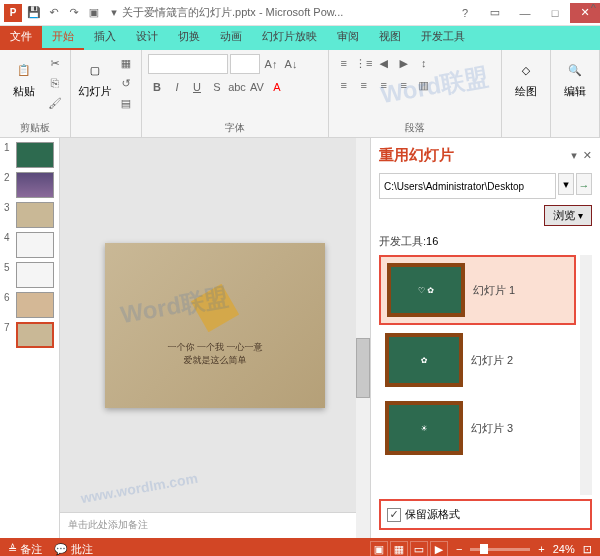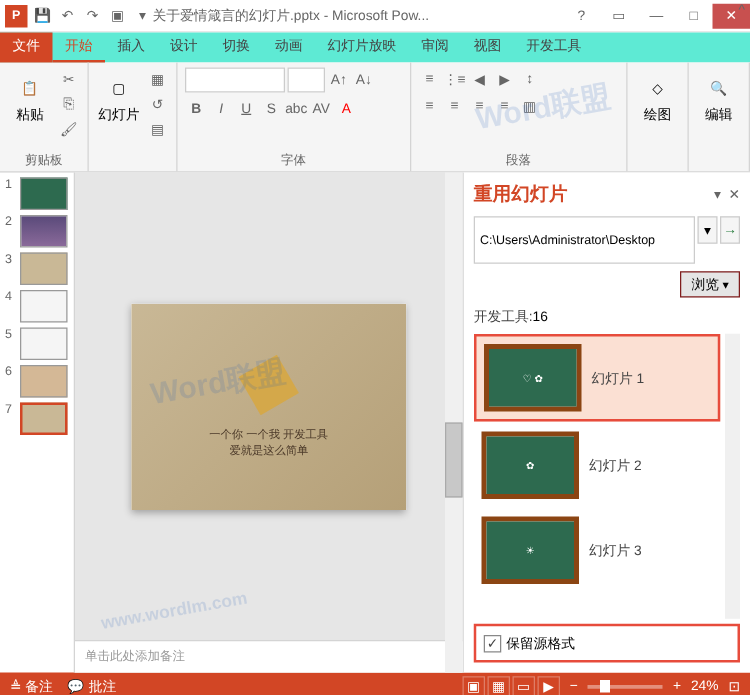--- a/index.html
+++ b/index.html
@@ -39,21 +39,21 @@
 .slide-bg{width:100%;height:100%;background:linear-gradient(135deg,#c9b896,#b5a078);display:flex;align-items:center;justify-content:center;flex-direction:column}
 .leaf{width:50px;height:50px;background:#d4a84a;clip-path:polygon(50% 0,100% 50%,50% 100%,0 50%);margin-bottom:8px;transform:rotate(15deg)}
 .slide-text{color:#4a3828;font-size:9px;text-align:center;line-height:1.5}
 .notes{height:26px;border-top:1px solid #d4d4d4;background:#fff;padding:5px 8px;color:#999;font-size:10px}
 .reuse-panel{width:230px;border-left:1px solid #d4d4d4;background:#fff;display:flex;flex-direction:column;padding:8px}
 .panel-header{display:flex;justify-content:space-between;align-items:center;margin-bottom:8px}
 .panel-title{color:#d24625;font-size:15px;font-weight:bold}
 .panel-close{color:#666;font-size:14px;display:flex;gap:6px}
 .panel-label{color:#444;margin-bottom:4px}
 .path-row{display:flex;gap:2px;margin-bottom:6px}
-.path-input{flex:1;height:38px;border:1px solid #ccc;padding:0 4px;font-size:10px}
+.path-input{flex:1;height:26px;border:1px solid #ccc;padding:0 4px;font-size:10px}
 .path-btn{width:16px;height:22px;border:1px solid #ccc;display:flex;align-items:center;justify-content:center;background:#f5f5f5}
 .browse-row{display:flex;justify-content:flex-end;margin-bottom:8px}
 .browse-btn{padding:2px 8px;border:1px solid #7f1d1d;background:#e5e5e5;font-size:10px}
 .reuse-list{flex:1;overflow-y:auto;border-right:12px solid #f0f0f0;position:relative;padding-right:4px}
 .reuse-item{display:flex;align-items:center;gap:8px;padding:6px;margin-bottom:2px}
 .reuse-item.highlighted{background:#fbe0d3;border:2px solid #e74c3c}
 .reuse-thumb{width:78px;height:54px;background:#8b4513;border:4px solid #8b4513;display:flex;align-items:center;justify-content:center}
 .reuse-thumb-inner{width:100%;height:100%;background:#2d6a4f;display:flex;align-items:center;justify-content:center;color:#fff;font-size:8px}
 .reuse-name{color:#444}
 .keep-row{display:flex;align-items:center;gap:4px;padding:6px;border:2px solid #e74c3c;margin-top:4px}
@@ -225,21 +225,21 @@
         <div class="thumb-num">7</div>
         <div class="thumb-img sel" style="background:#c9b896"></div>
       </div>
   </div>
 
   <div class="slide-area">
     <div class="slide-canvas">
       <div class="slide">
         <div class="slide-bg">
           <div class="leaf"></div>
-          <div class="slide-text">一个你 一个我 开发工具</div>
+          <div class="slide-text">一个你 一个我 一心一意</div>
           <div class="slide-text">爱就是这么简单</div>
         </div>
       </div>
     </div>
     <div class="notes">单击此处添加备注</div>
     <div class="scroll-track">
         <div class="scroll-thumb" style="margin-top:200px"></div>
       </div>
   </div>
 

